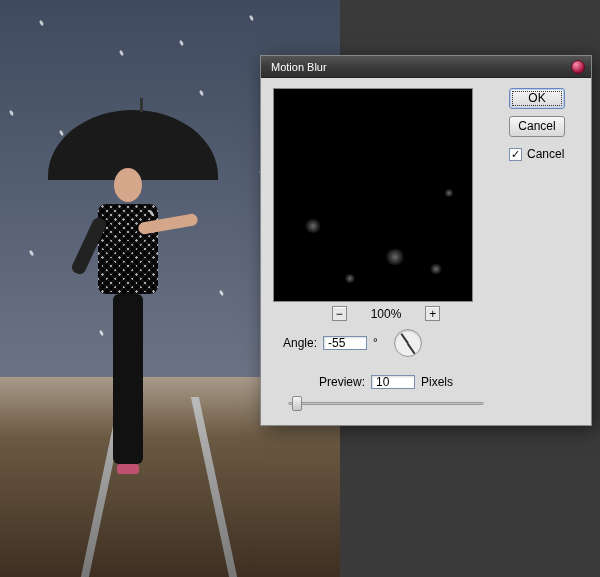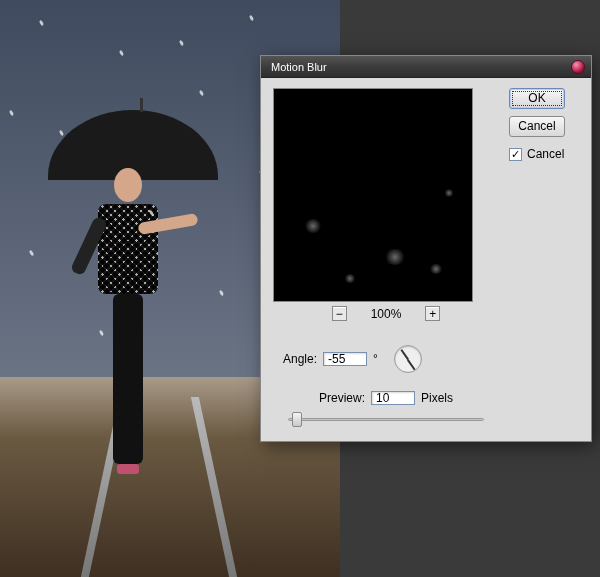--- a/index.html
+++ b/index.html
@@ -97,21 +97,21 @@
       margin-top:4px;
     }
     .zoom-btn {
       width:15px; height:15px; border:1px solid #888; background:#e8e8e8;
       display:flex; align-items:center; justify-content:center;
       font-size:12px; line-height:1; cursor:pointer;
       box-shadow: 0 1px 0 #fff inset;
     }
     .zoom-pct { font-size:12px; }
     .field-row {
-      display:flex; align-items:center; gap:6px; margin-top:24px;
+      display:flex; align-items:center; gap:6px; margin-top:8px;
     }
     .field-label { font-size:12px; }
     .text-input {
       width:44px; height:14px; border:1px solid #7a90b0; background:#fff;
       font-size:12px; text-align:left; padding:0 4px;
       box-shadow: inset 1px 1px 2px rgba(0,0,0,0.15);
     }
     .deg { font-size:12px; }
     .angle-dial {
       width:28px; height:28px; border:1px solid #999; border-radius:50%;

